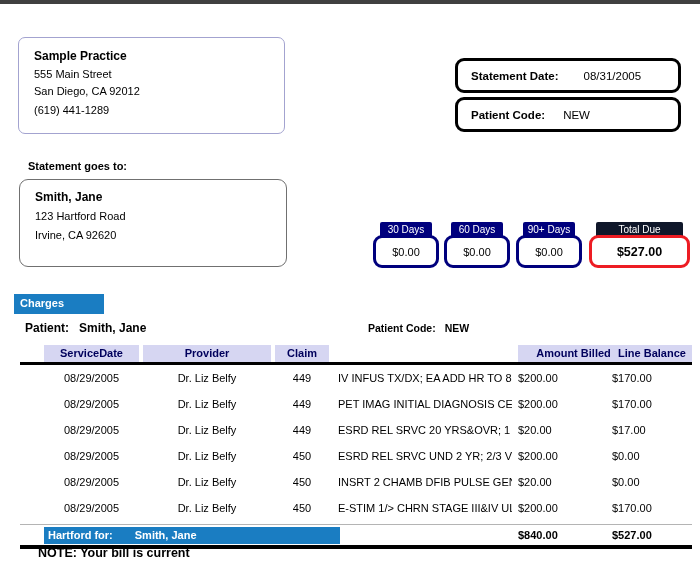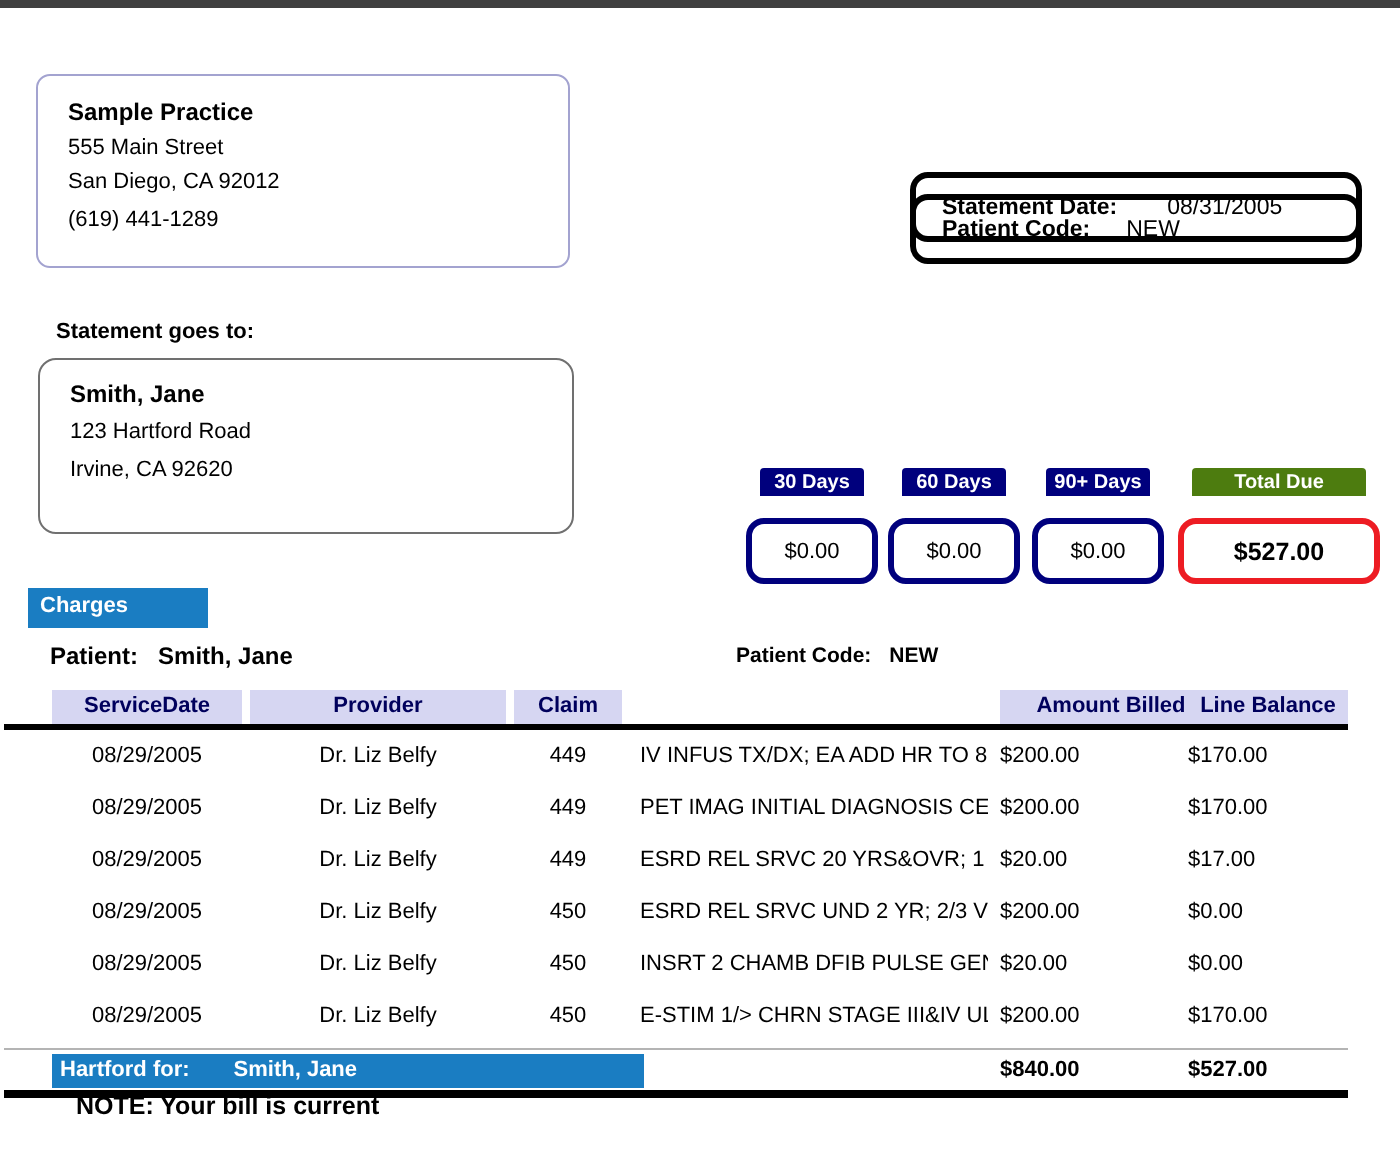--- a/index.html
+++ b/index.html
@@ -11,62 +11,62 @@
 
   
   .practice-box { left:18px; top:37px; width:267px; height:97px;
     border:1px solid #a3a3d0; border-radius:7px; padding:11px 0 0 15px; }
   .practice-box .name { font-weight:bold; font-size:12px; margin-bottom:5px; }
   .practice-box .line { font-size:11px; margin-bottom:5px; }
   .practice-box .phone { font-size:11px; margin-top:7px; }
 
   
   .stmt-box { left:455px; top:58px; width:226px; height:35px;
-    border:3px solid #000; border-radius:9px;margin-top:28px; }
+    border:3px solid #000; border-radius:9px; }
   .code-box { left:455px; top:97px; width:226px; height:35px;
     border:3px solid #000; border-radius:9px; }
   .kv { display:flex; align-items:center; height:100%; padding-left:13px; font-size:11.5px; }
   .kv .k { font-weight:bold; }
   .stmt-box .v { margin-left:25px; }
   .code-box .v { margin-left:18px; }
 
   
   .goes-label { left:28px; top:160px; font-size:11px; font-weight:bold; }
   .recip-box { left:19px; top:179px; width:268px; height:88px;
     border:1px solid #707070; border-radius:9px; padding:10px 0 0 15px; }
   .recip-box .name { font-weight:bold; font-size:12px; margin-bottom:6px; }
   .recip-box .line { font-size:11px; margin-bottom:7px; }
 
   
   .age { top:222px; }
-  .age .hdr { margin:12px 7px; color:#fff; font-size:10px; font-weight:bold;
+  .age .hdr { margin:0 7px; color:#fff; font-size:10px; font-weight:normal;
     text-align:center; padding:2px 0 1px; position:relative; z-index:0;
     border-radius:2px 2px 0 0; }
   .age .val { position:relative; z-index:1; margin-top:-1px; background:#fff;
     border-radius:9px; text-align:center; font-size:11px; padding:8px 0 7px; }
   .age.navy .hdr { background:#00007d; }
   .age.navy .val { border:3px solid #00007d; }
-  .age.red  .hdr { background:#4d7c0f; }
+  .age.red  .hdr { background:#0f172a; }
   .age.red  .val { border:3px solid #ed1c23; font-weight:bold; font-size:12.5px; padding:7px 0 6px; }
   .age1 { left:373px; width:66px; }
   .age2 { left:444px; width:66px; }
   .age3 { left:516px; width:66px; }
   .age4 { left:589px; width:101px; }
 
   
   .charges-tab { left:14px; top:294px; width:90px; height:20px; background:#1a7dc2;
     color:#fff; font-weight:bold; font-size:11px; padding:3px 0 0 6px; }
 
   .patient-line { left:25px; top:321px; font-size:12px; font-weight:bold; }
   .patient-line .nm { margin-left:10px; }
   .pcode-line { left:368px; top:322px; font-size:10.5px; font-weight:bold; }
   .pcode-line .cv { margin-left:9px; }
 
   
-  .tbl { left:2px; top:345px; width:672px; }
+  .tbl { left:20px; top:345px; width:672px; }
   .thead { position:relative; height:17px; }
   .hcell { position:absolute; top:0; height:17px; background:#d6d6f2;
     color:#00005c; font-weight:bold; font-size:11px; text-align:center;
     line-height:17px; white-space:nowrap; }
   .c-date    { left:24px;  width:95px;  }
   .c-prov    { left:123px; width:128px; }
   .c-claim   { left:255px; width:54px;  }
   .c-svc     { left:316px; width:176px; }
   .c-amt     { left:498px; width:111px;  }
   .c-bal     { left:592px; width:80px;  }

